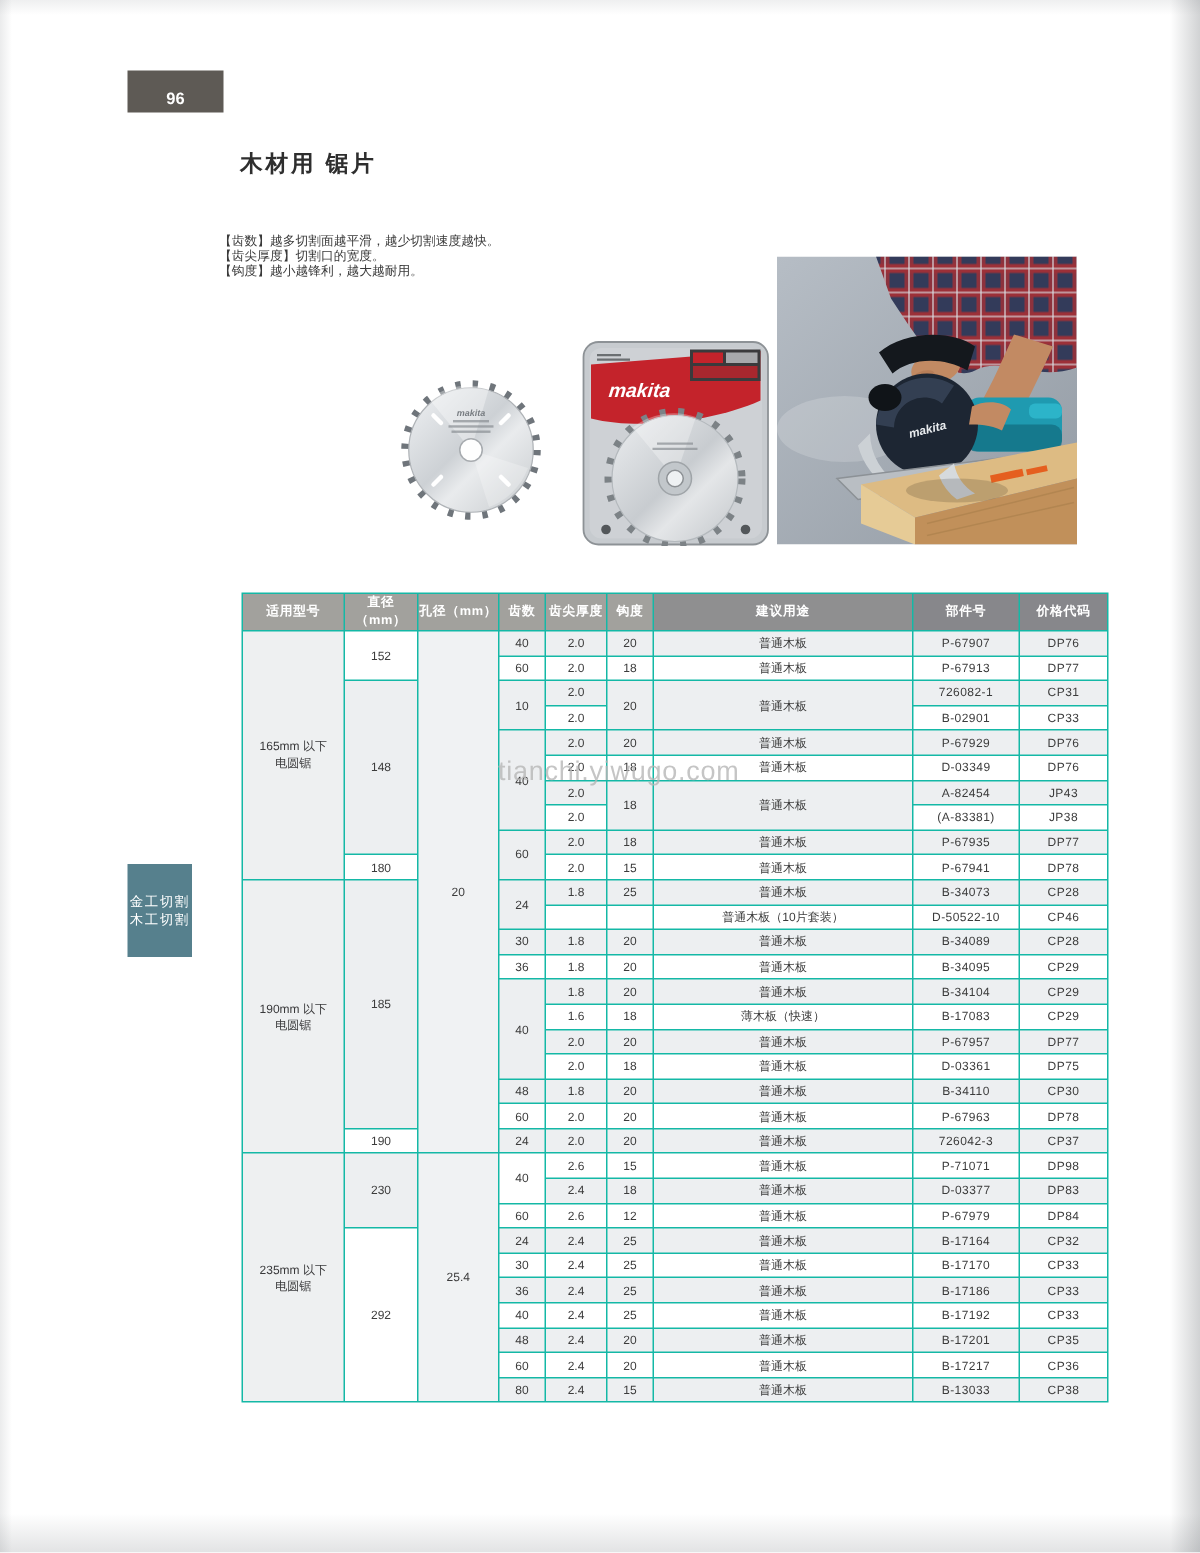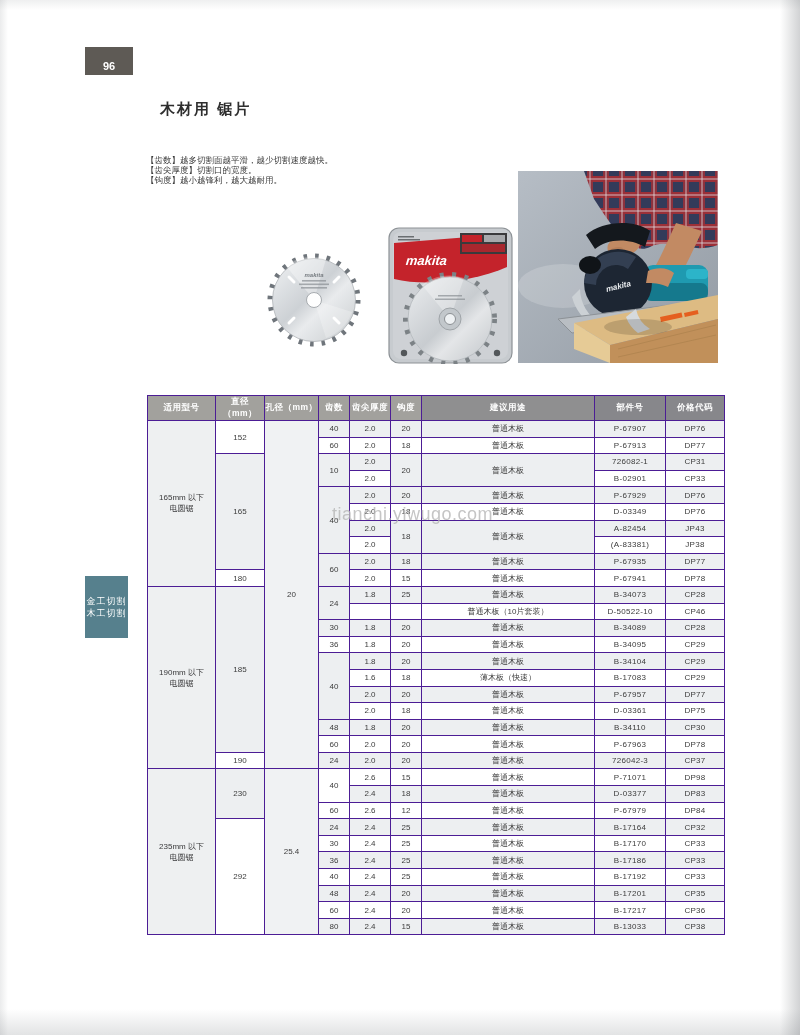--- a/index.html
+++ b/index.html
@@ -12,21 +12,21 @@
   .edge-right{position:absolute;top:0;right:0;width:20px;height:100%;
     background:linear-gradient(to right,rgba(120,125,130,0),rgba(90,95,100,.28));pointer-events:none;}
   .edge-bottom{position:absolute;left:0;bottom:0;width:100%;height:26px;
     background:linear-gradient(to bottom,rgba(120,125,130,0),rgba(110,115,120,.20));pointer-events:none;}
   .edge-top{position:absolute;left:0;top:0;width:100%;height:10px;
     background:linear-gradient(to bottom,rgba(120,125,130,.12),rgba(120,125,130,0));pointer-events:none;}
   .edge-left{position:absolute;left:0;top:0;width:8px;height:100%;
     background:linear-gradient(to right,rgba(120,125,130,.15),rgba(120,125,130,0));pointer-events:none;}
 
   .page-badge{
-    position:absolute;left:85px;top:47px;width:48px;height:28px;
+    position:absolute;left:85px;top:47px;width:64px;height:28px;
     background:#5e5a55;color:#fff;font-size:11px;font-weight:bold;
     display:flex;align-items:flex-end;justify-content:center;padding-bottom:3px;box-sizing:border-box;
   }
   .page-title{
     position:absolute;left:148px;top:88px;font-size:15px;font-weight:600;
     color:#2e2e2e;letter-spacing:2px;margin:12px;
   }
   .notes{position:absolute;left:146px;top:138px;font-size:8.5px;line-height:9.8px;color:#3a3a3a;margin-top:18px;}
   .notes div{white-space:nowrap;}
 
@@ -39,22 +39,22 @@
     color:#fff;display:flex;flex-direction:column;align-items:center;justify-content:center;
     font-size:9px;line-height:12px;letter-spacing:1px;
   }
 
   .watermark{
     position:absolute;left:332px;top:504px;font-size:18px;color:#b7b7b7;opacity:.8;
     letter-spacing:.5px;z-index:5;pointer-events:none;
   }
 
   .spec-table{
-    position:absolute;left:147px;top:395px;width:568px;
-    border-collapse:separate;border-spacing:1px 1px;background:#4c1d95;
+    position:absolute;left:161px;top:395px;width:568px;
+    border-collapse:separate;border-spacing:1px 1px;background:#14b8a6;
     table-layout:fixed;font-size:8px;
   }
   .spec-table th{
     height:24px;color:#fff;font-size:8.5px;font-weight:bold;text-align:center;
     background:#a2a19d;padding:0;letter-spacing:.5px;
   }
   .spec-table th:nth-child(7){background:#8f8f90;margin-top:43px;}
   .spec-table th:nth-child(8),.spec-table th:nth-child(9){background:#87878b;}
   .spec-table td{
     height:15.6px;text-align:center;vertical-align:middle;padding:0 1px;
@@ -262,21 +262,21 @@
       </tr>
       <tr>
         <td class="col-3 bg-white">60</td>
         <td class="col-4 bg-white">2.0</td>
         <td class="col-5 bg-white">18</td>
         <td class="col-6 bg-white">普通木板</td>
         <td class="col-7 bg-white">P-67913</td>
         <td class="col-8 bg-white">DP77</td>
       </tr>
       <tr>
-        <td rowspan="7" class="col-1 bg-light">165</td>
+        <td rowspan="7" class="col-1 bg-light">148</td>
         <td rowspan="2" class="col-3 bg-light">10</td>
         <td class="col-4 bg-light">2.0</td>
         <td rowspan="2" class="col-5 bg-light">20</td>
         <td rowspan="2" class="col-6 bg-light">普通木板</td>
         <td class="col-7 bg-light">726082-1</td>
         <td class="col-8 bg-light">CP31</td>
       </tr>
       <tr>
         <td class="col-4 bg-white">2.0</td>
         <td class="col-7 bg-white">B-02901</td>

